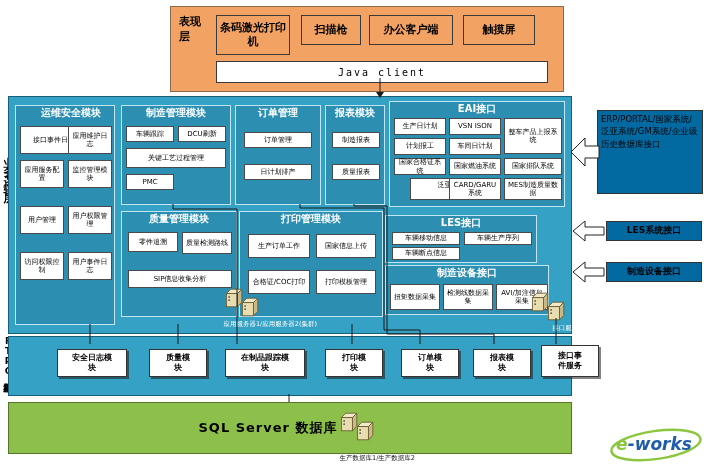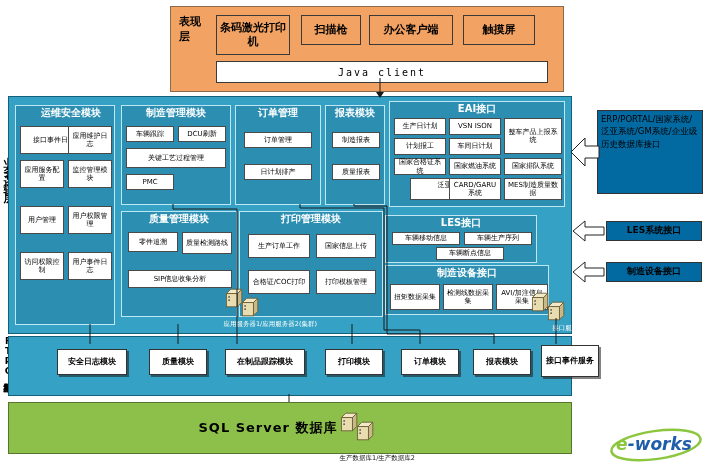--- a/index.html
+++ b/index.html
@@ -19,21 +19,21 @@
   .mod{position:absolute;background:#2C8FB2;border:1px solid #BFE6F2;box-sizing:border-box;}
   .mod .t{color:#fff;font-weight:bold;font-size:10px;text-align:center;margin-top:1px;line-height:1.15;}
   .cell{position:absolute;background:#fff;border:1px solid #4a4a4a;font-size:7px;line-height:1.2;
         display:flex;align-items:center;justify-content:center;text-align:center;padding:0 1px;box-sizing:border-box;}
   .vlabel{position:absolute;writing-mode:vertical-rl;text-orientation:upright;font-size:11px;
           font-weight:bold;letter-spacing:9px;}
   .vlabel2{position:absolute;writing-mode:vertical-lr;text-orientation:upright;font-size:9px;
            font-weight:bold;line-height:11px;}
   .objbox{position:absolute;background:#fff;border:1px solid #333;box-shadow:2px 2px 0 rgba(30,30,30,.55);
           font-size:8px;font-weight:bold;display:flex;align-items:center;justify-content:center;
-          text-align:center;line-height:1.2;padding:1px;box-sizing:border-box;}
+          text-align:center;line-height:1.2;padding:13px;box-sizing:border-box;}
   
   .layer-db{background:#8DC04B;border:1px solid #55772c;display:flex;align-items:center;justify-content:center;gap:0;}
   .dbtitle{font-weight:bold;font-size:13px;letter-spacing:1px;}
   
   .ann{position:absolute;background:#0369a1;border:1px solid #333;font-size:8.5px;line-height:1.45;
        padding:2px 3px;box-sizing:border-box;}
   .ann.center{display:flex;align-items:center;justify-content:center;font-size:9px;font-weight:bold;padding:0;}
   .caption{position:absolute;font-size:6.5px;color:#fff;text-align:right;line-height:1.2;}
   .caption.dark{color:#111;}
   .srvpair{position:absolute;}
@@ -121,21 +121,21 @@
       <div class="cell" style="left:8px;top:22px;width:62px;height:24px;">生产订单工作</div>
       <div class="cell" style="left:76px;top:22px;width:60px;height:24px;">国家信息上传</div>
       <div class="cell" style="left:8px;top:58px;width:62px;height:24px;">合格证/COC打印</div>
       <div class="cell" style="left:76px;top:58px;width:60px;height:24px;text-align:right;">打印模板管理</div>
     </div>
 
     <div class="mod" style="left:376px;top:118px;width:152px;height:48px;">
       <div class="t">LES接口</div>
       <div class="cell" style="left:6px;top:16px;width:68px;height:13px;">车辆移动信息</div>
       <div class="cell" style="left:78px;top:16px;width:68px;height:13px;">车辆生产序列</div>
-      <div class="cell" style="left:6px;top:31px;width:68px;height:13px;margin-left:44px;">车辆断点信息</div>
+      <div class="cell" style="left:6px;top:31px;width:68px;height:13px;">车辆断点信息</div>
     </div>
 
     <div class="mod" style="left:376px;top:168px;width:164px;height:50px;">
       <div class="t">制造设备接口</div>
       <div class="cell" style="left:4px;top:18px;width:50px;height:26px;">扭矩数据采集</div>
       <div class="cell" style="left:57px;top:18px;width:50px;height:26px;">检测线数据采集</div>
       <div class="cell" style="left:110px;top:18px;width:52px;height:26px;">AVI/加注信息采集</div>
     </div>
 
     <div class="srvpair" style="left:214px;top:190px;width:44px;height:34px;">

